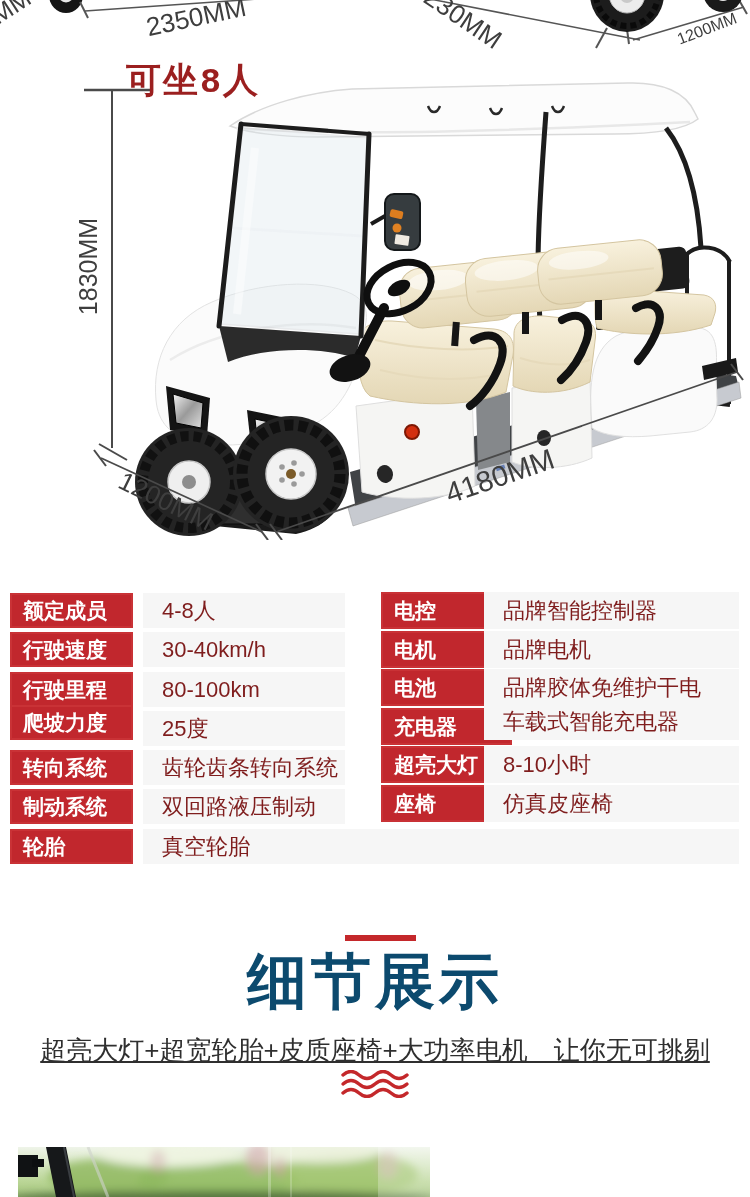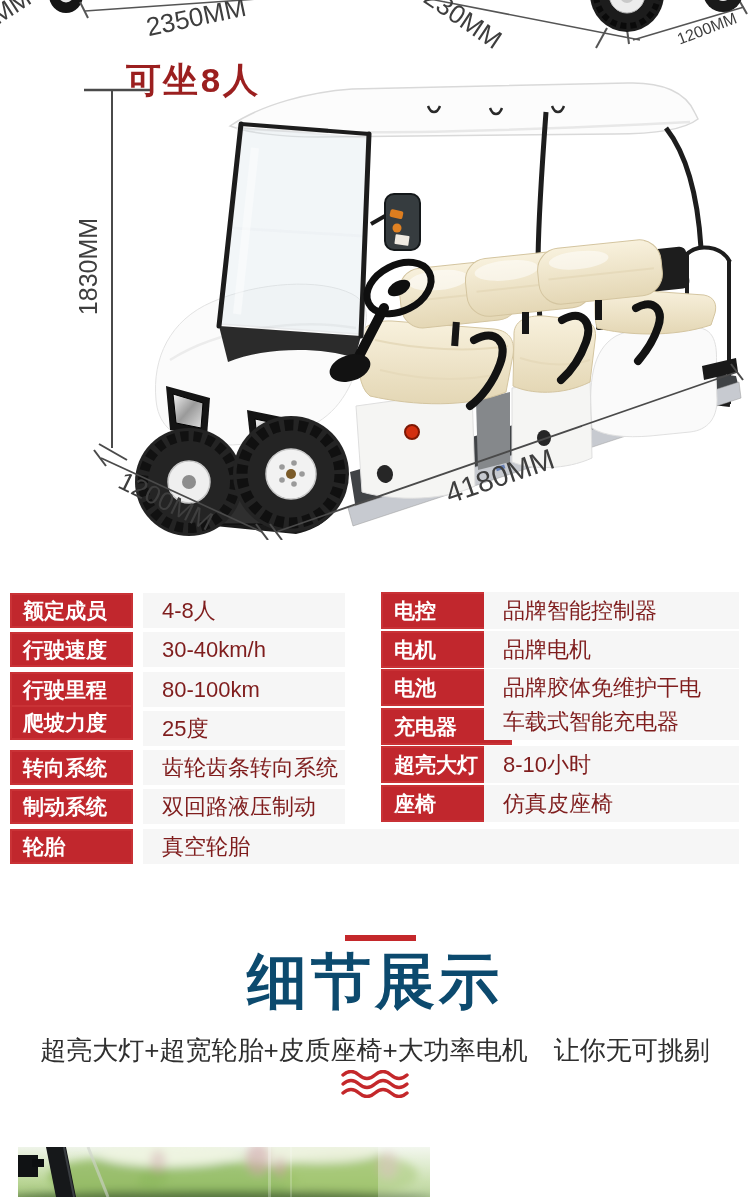--- a/index.html
+++ b/index.html
@@ -50,21 +50,21 @@
     position:absolute; left:345px; top:935px; width:71px; height:6px;
     background:#c4282b;
   }
   .detail-title {
     position:absolute; left:0; top:946px; width:750px;
     text-align:center; font-size:60px; font-weight:900; color:#0c4a6e;
     letter-spacing:4px; line-height:1.2;
   }
   .detail-subtitle {
     position:absolute; left:0; top:1035px; width:750px;
-    text-align:center; font-size:26px; color:#2f2f2f; line-height:1.2;
+    text-align:center; font-size:26px; color:#2f2f2f; line-height:1.2;text-decoration:underline;
   }
   .waves { position:absolute; left:340px; top:1070px; }
 
   
   .bottom-photo {
     position:absolute; left:18px; top:1147px; width:412px; height:50px;
     overflow:hidden;
   }
 </style>
 </head>

